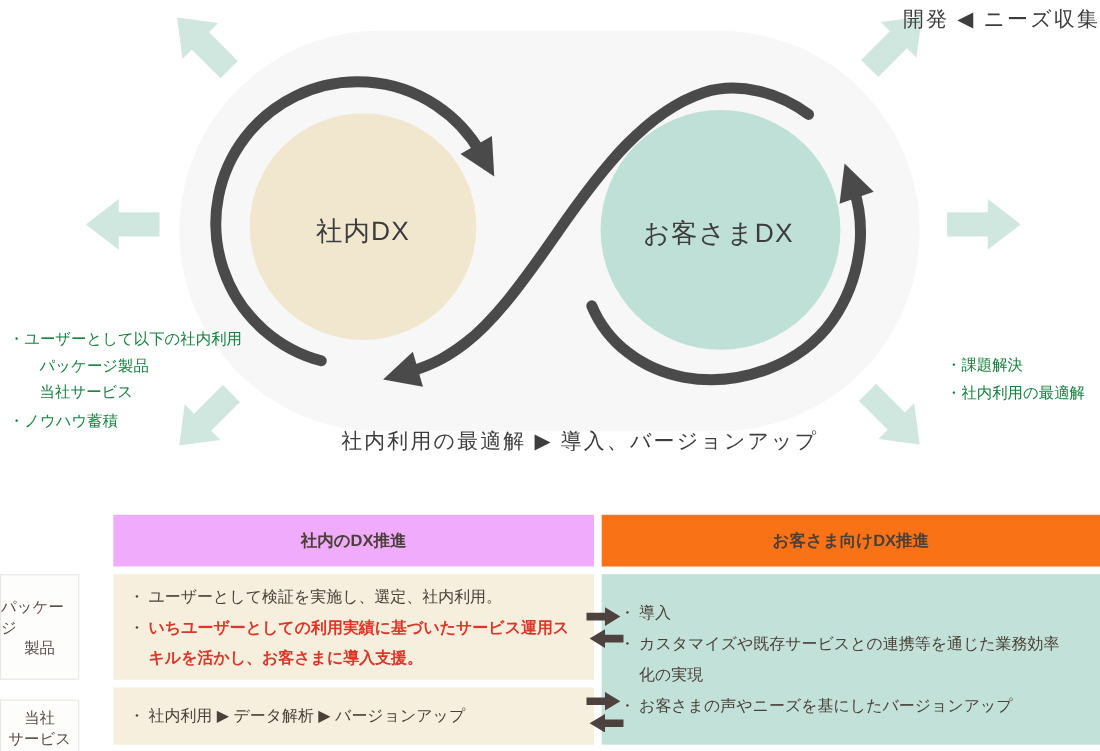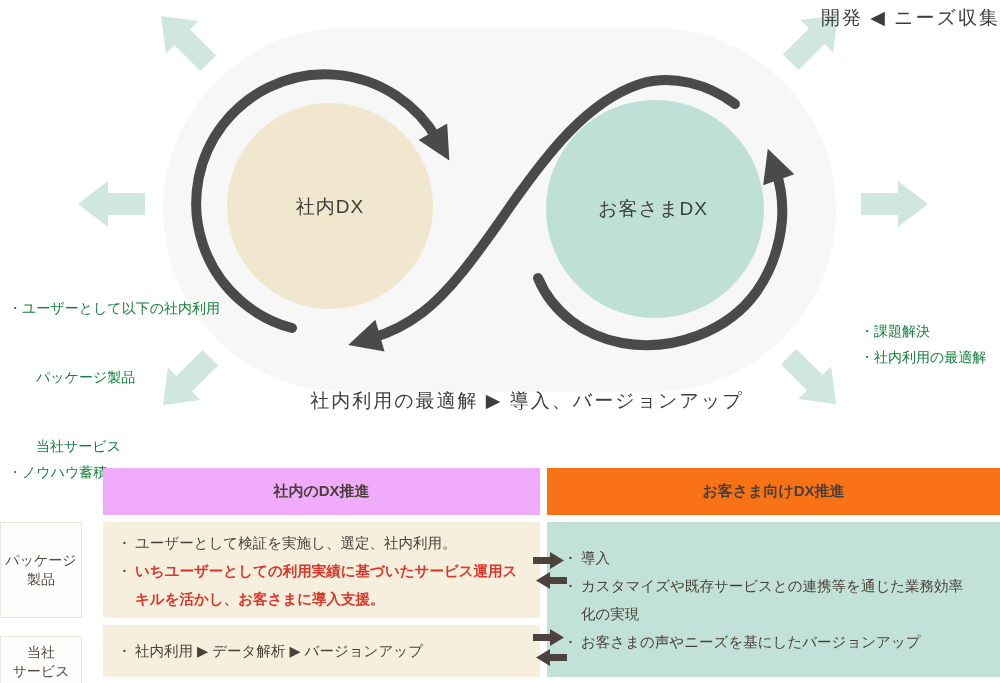--- a/index.html
+++ b/index.html
@@ -7,35 +7,35 @@
     position:relative;width:1000px;height:683px;overflow:hidden;
     font-family:"Liberation Sans","DejaVu Sans",sans-serif;
     color:#3d3d3d;background:#ffffff;
   }
   .abs{position:absolute;}
   svg{display:block;}
   .top-label{left:60px;right:0;top:5px;text-align:right;
     font-size:19px;font-weight:normal;letter-spacing:2px;color:#3d3d3d;}
   .bottom-label{left:54px;right:0;top:388px;text-align:center;
     font-size:19px;font-weight:normal;letter-spacing:2px;color:#3d3d3d;}
-  .circle-label{top:194px;width:200px;text-align:center;font-size:19px;
+  .circle-label{top:194px;width:200px;text-align:center;font-size:24px;
     letter-spacing:1px;color:#3c3c3c;}
   .circle-label.left{left:230px;}
   .circle-label.right{left:553px;top:196px;}
   .side-notes{font-size:14px;font-weight:normal;line-height:24px;color:#15803d;}
   .left-notes{left:8px;top:296px;}
-  .left-notes .indent{padding-left:28px;margin-top:45px;}
+  .left-notes .indent{padding-left:28px;}
   .left-notes .gap{margin-top:2px;}
   .right-notes{left:860px;top:318px;line-height:26px;}
   
   .th{top:468px;height:47px;display:flex;align-items:center;justify-content:center;
       font-size:15px;font-weight:bold;color:#4b4039;}
   .th-left{left:103px;width:437px;background:#f0abfc;}
   .th-right{left:547px;width:453px;background:#f97316;}
-  .rowlabel{left:0;width:82px;background:#fdfdfc;border:1px solid #e7e7e4;
+  .rowlabel{left:0;width:72px;background:#fdfdfc;border:1px solid #e7e7e4;
       display:flex;flex-direction:column;align-items:center;justify-content:center;
       font-size:14px;line-height:19px;color:#5a4b45;box-sizing:border-box;}
   .rowlabel-1{top:522px;height:96px;}
   .rowlabel-2{top:636px;height:52px;}
   .cell{box-sizing:border-box;font-size:14.5px;color:#4b4039;line-height:28px;}
   .cell-1{left:103px;top:522px;width:437px;height:96px;background:#f6efde;
       padding:7px 10px 0 14px;}
   .cell-2{left:103px;top:625px;width:437px;height:52px;background:#f6efde;
       padding:0 10px 0 14px;display:flex;align-items:center;}
   .cell-right{left:547px;top:522px;width:453px;height:155px;background:#c2e2d9;

